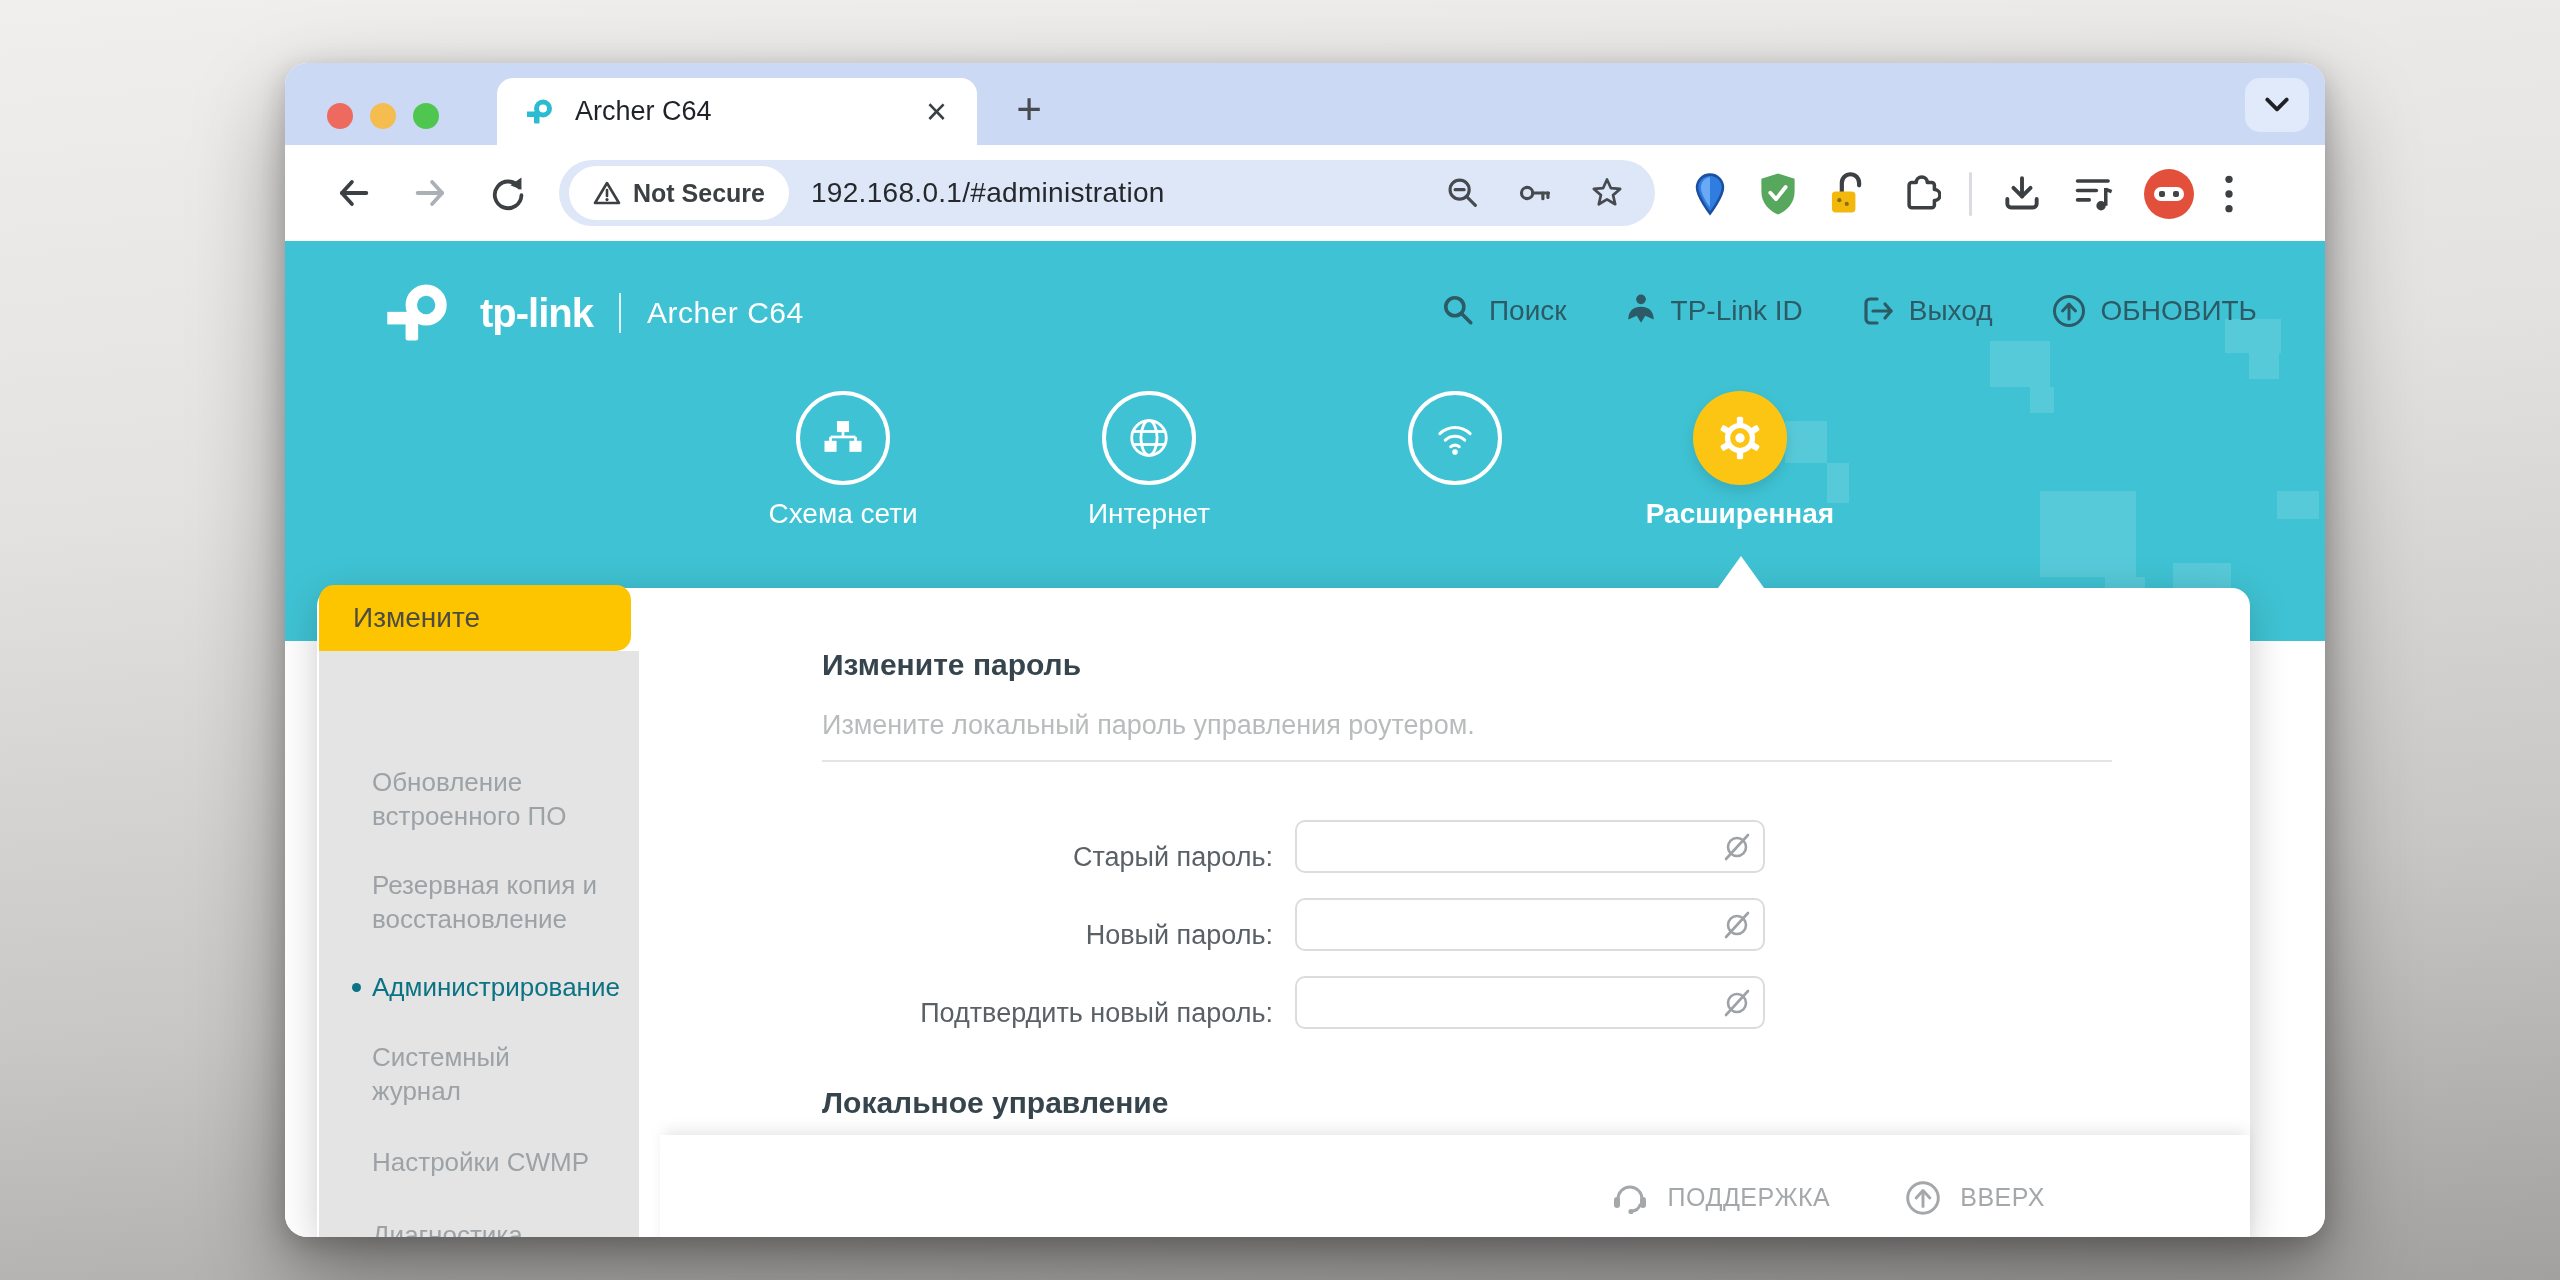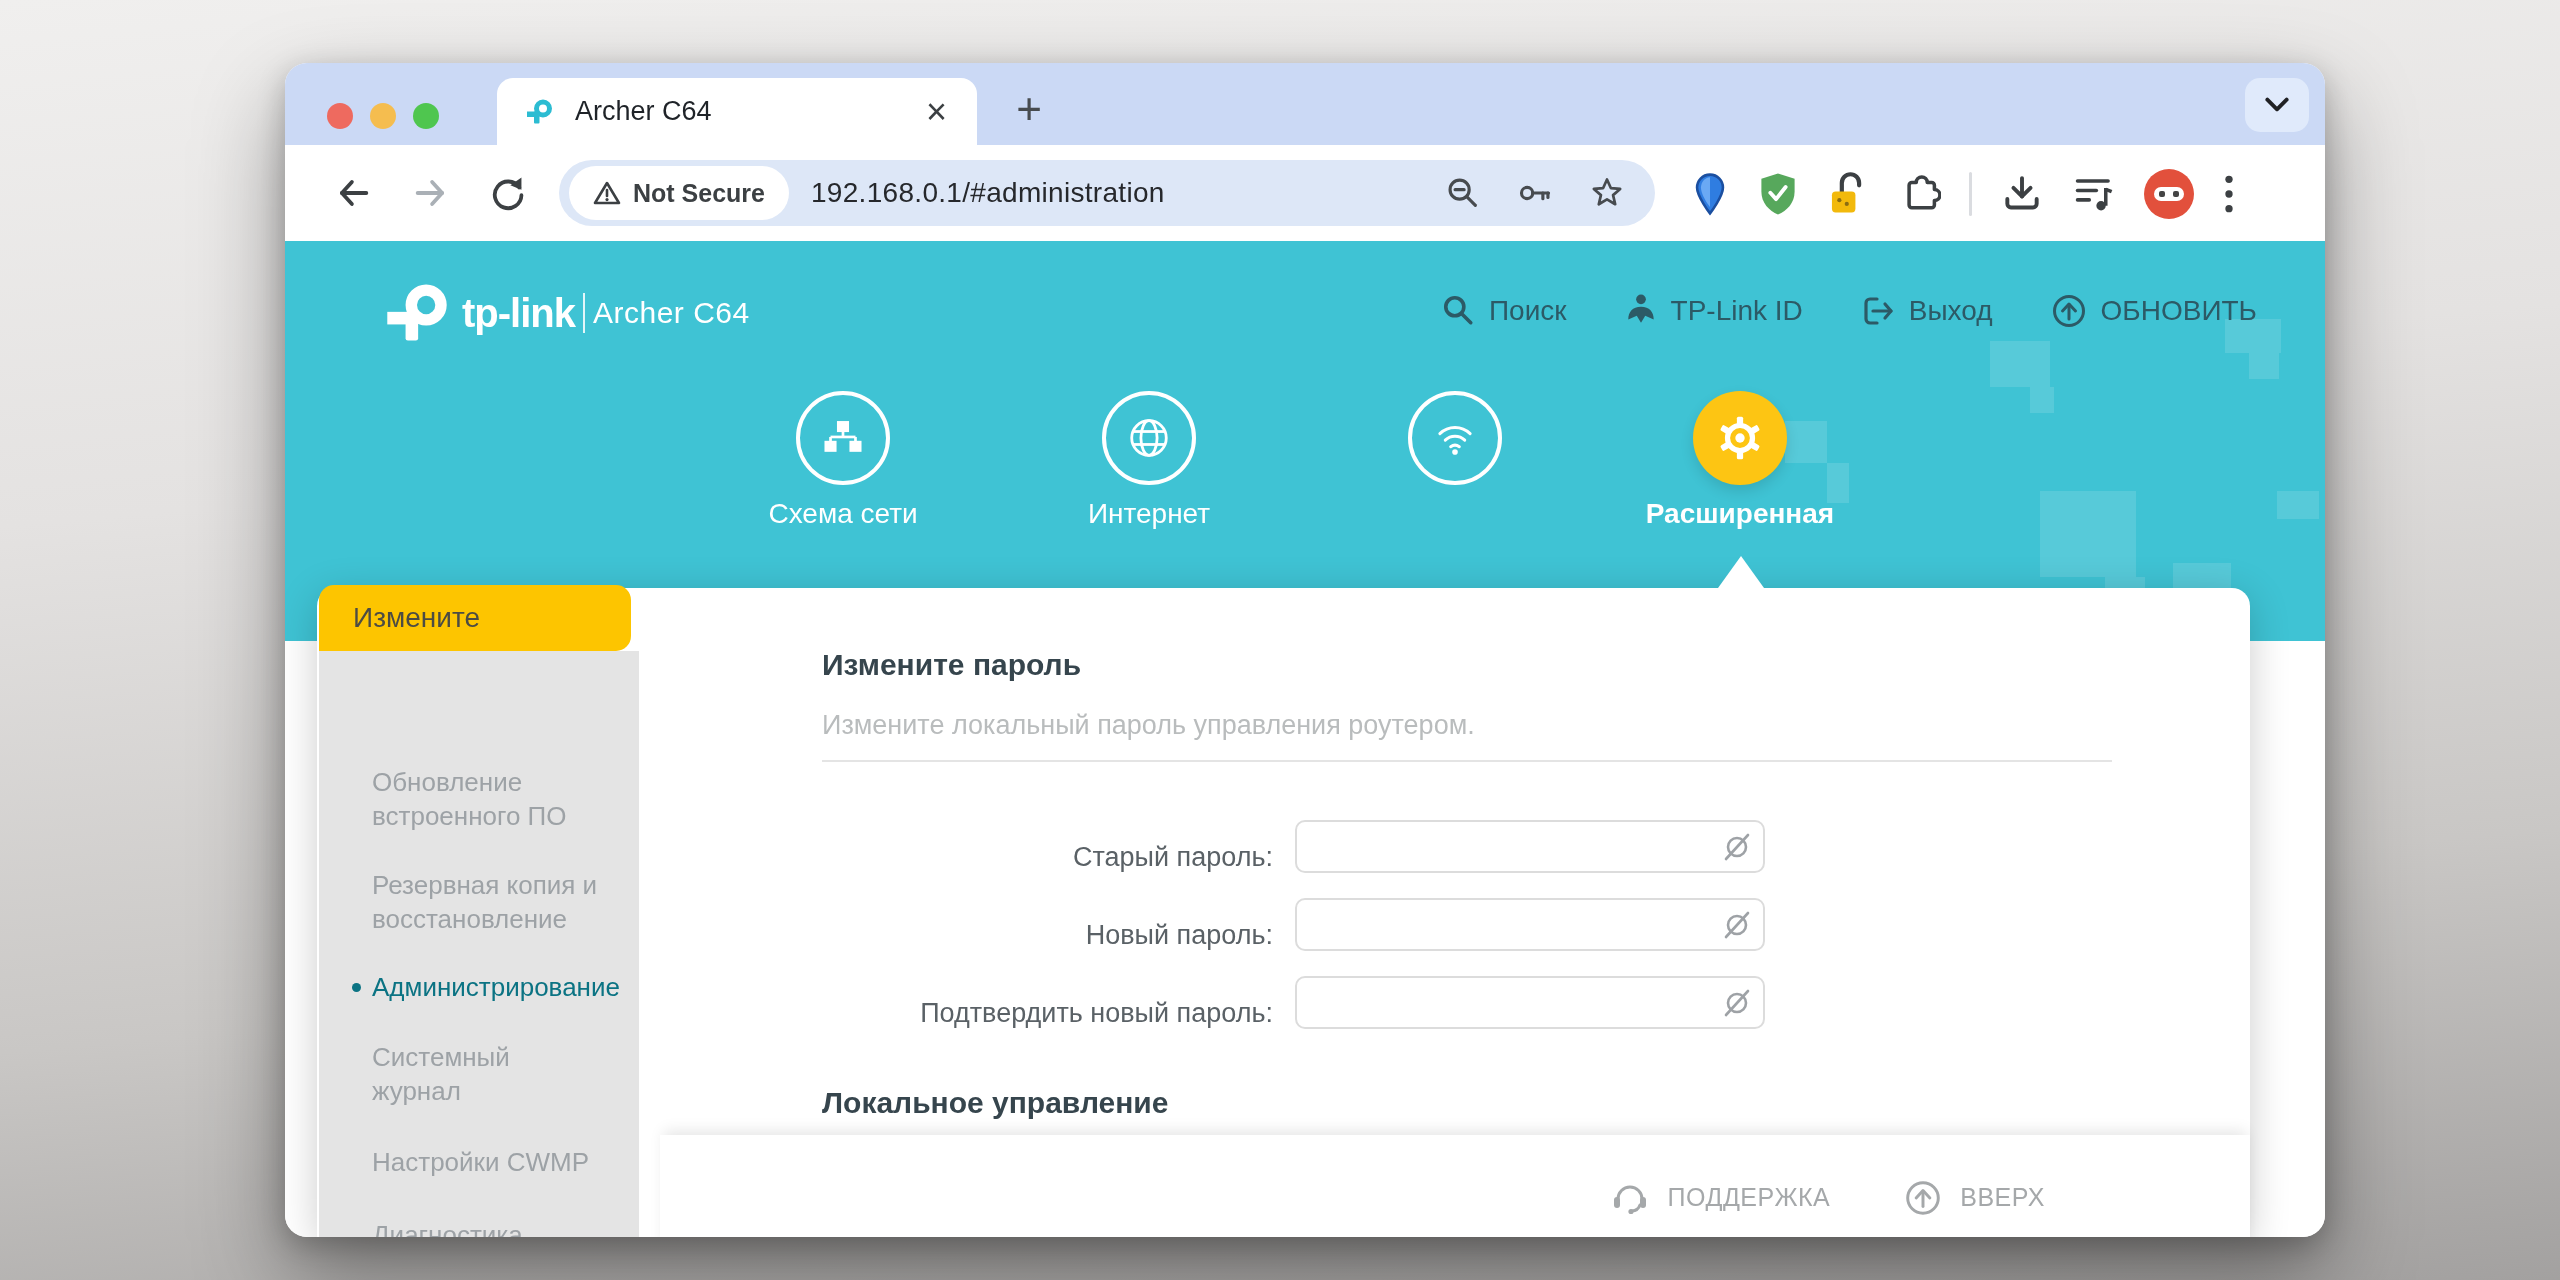--- a/index.html
+++ b/index.html
@@ -41,21 +41,21 @@
   .avatar .visor { position:absolute; left:50%; top:50%; transform:translate(-50%,-50%);
     width:30px; height:14px; background:#fff; border-radius:7px; }
   .avatar .visor i { position:absolute; top:4px; width:6px; height:6px; border-radius:2px; background:#444; }
   .avatar .visor i.l{ left:5px; } .avatar .visor i.r{ right:5px; }
 
   
   .viewport { position:absolute; left:0; top:178px; right:0; bottom:0; background:#fff; overflow:hidden; }
   .teal { position:absolute; left:0; top:0; right:0; height:400px; background:#3fc3d4; }
   .px { position:absolute; background:rgba(255,255,255,.13); }
 
-  .brandrow { position:absolute; left:95px; top:40px; display:flex; align-items:center; gap:8px; }
+  .brandrow { position:absolute; left:95px; top:40px; display:flex; align-items:center; gap:26px; }
   .wordmark { color:#fff; font-size:40px; font-weight:700; letter-spacing:-1px; }
   .brand-div { width:2px; height:40px; background:rgba(255,255,255,.85); }
   .model { color:#fff; font-size:30px; font-weight:500; letter-spacing:.5px; }
 
   .hactions { position:absolute; right:68px; top:52px; display:flex; gap:58px; align-items:center; }
   .haction { display:flex; align-items:center; gap:14px; color:#2c5a66; font-size:28px; }
 
   .mainnav { position:absolute; top:150px; left:0; right:0; height:250px; }
   .nav-item { position:absolute; width:320px; display:flex; flex-direction:column; align-items:center; }
   .nav-circ { width:94px; height:94px; border-radius:50%; border:4px solid #fff;

